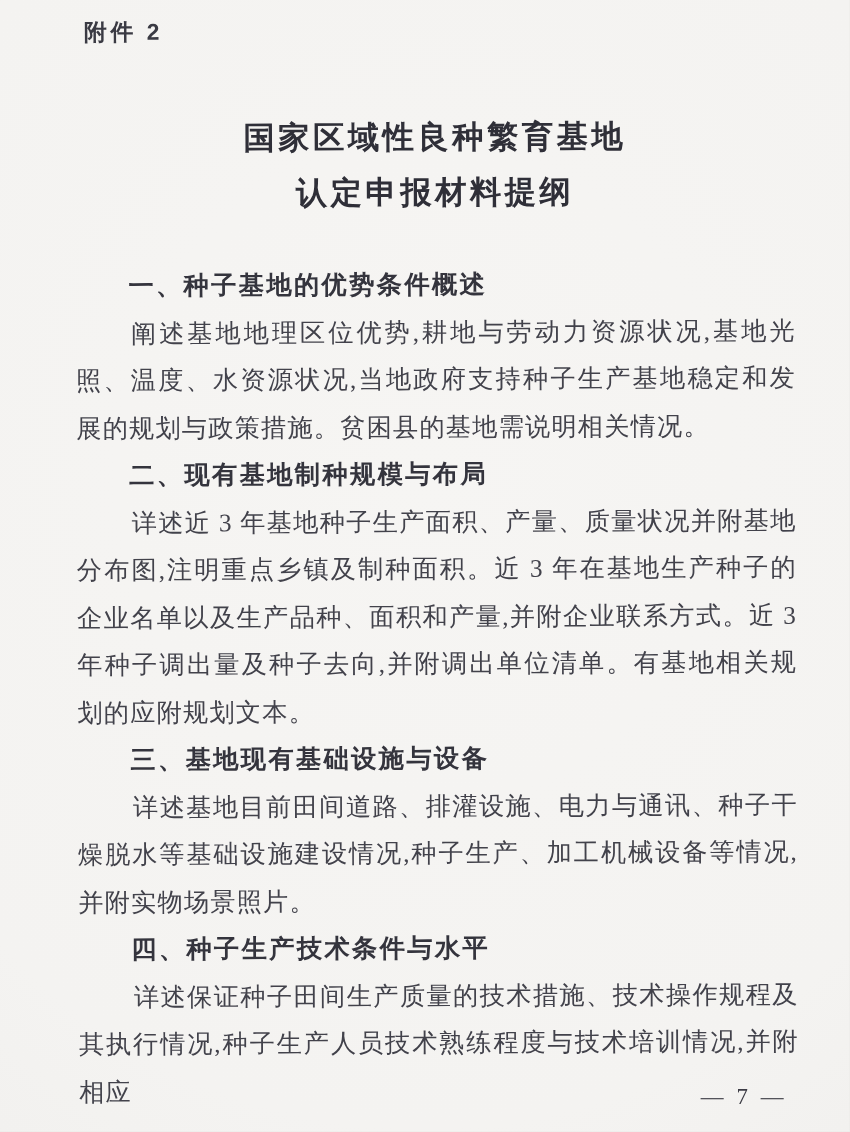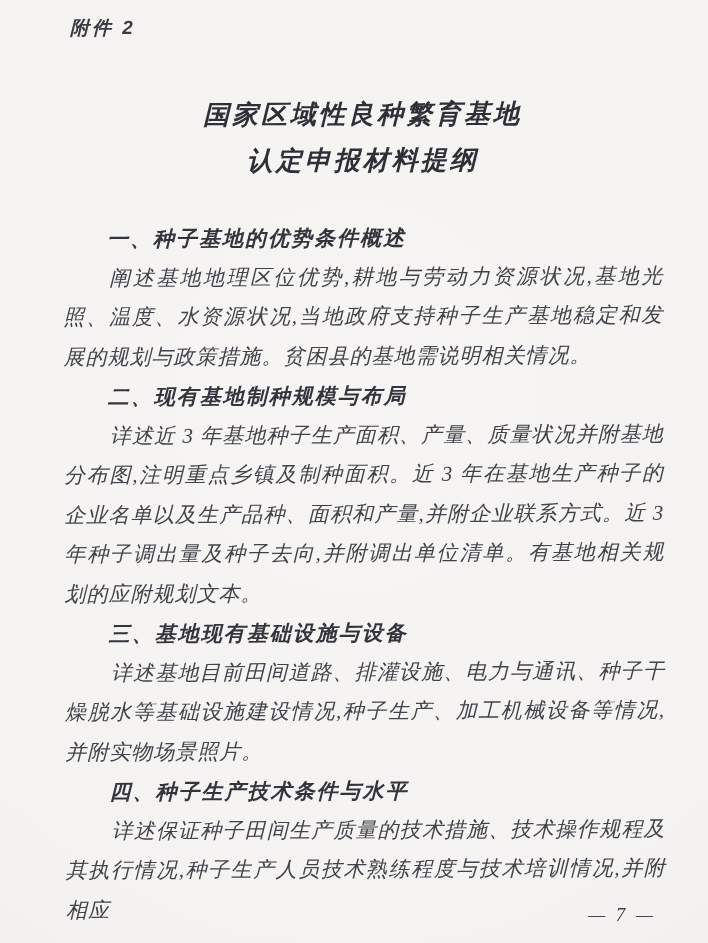--- a/index.html
+++ b/index.html
@@ -12,21 +12,20 @@
     overflow: hidden;
     position: relative;
     background: #e9e8e5;
     font-family: "Liberation Serif", "DejaVu Serif", serif;
   }
   .scan-paper {
     position: absolute;
     inset: 0;
     background: radial-gradient(130% 105% at 50% 42%,
       #f6f5f3 0%, #f4f3f1 55%, #efeeec 85%, #eae9e6 100%);
-    font-style: italic;
   }
   .content {
     position: absolute;
     left: 62px;
     top: 14px;
     width: 600px;
     transform: rotate(-0.25deg);
     transform-origin: 50% 0;
     color: #3e3e47;
   }

